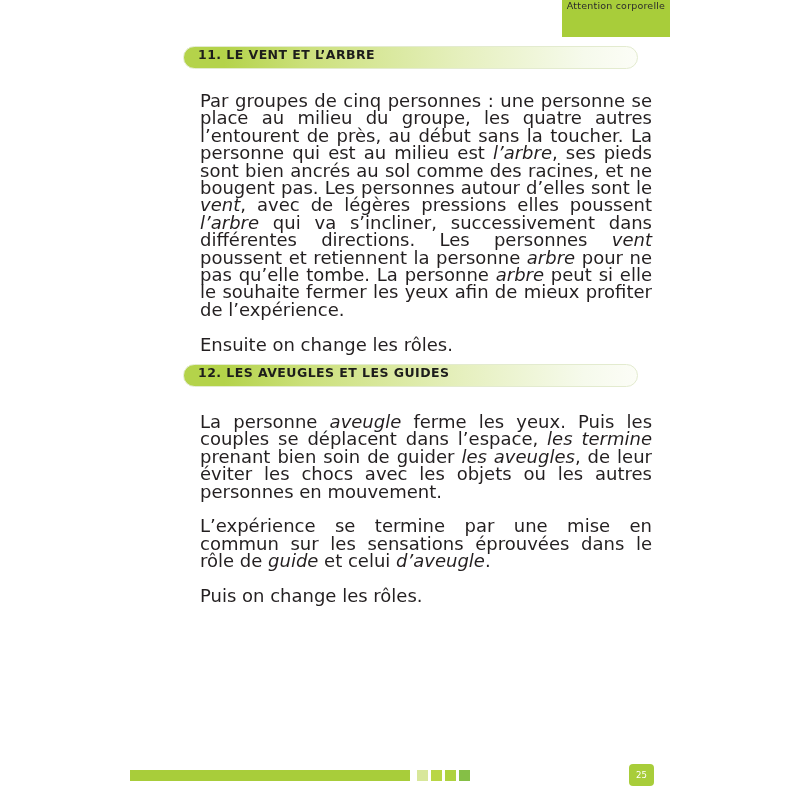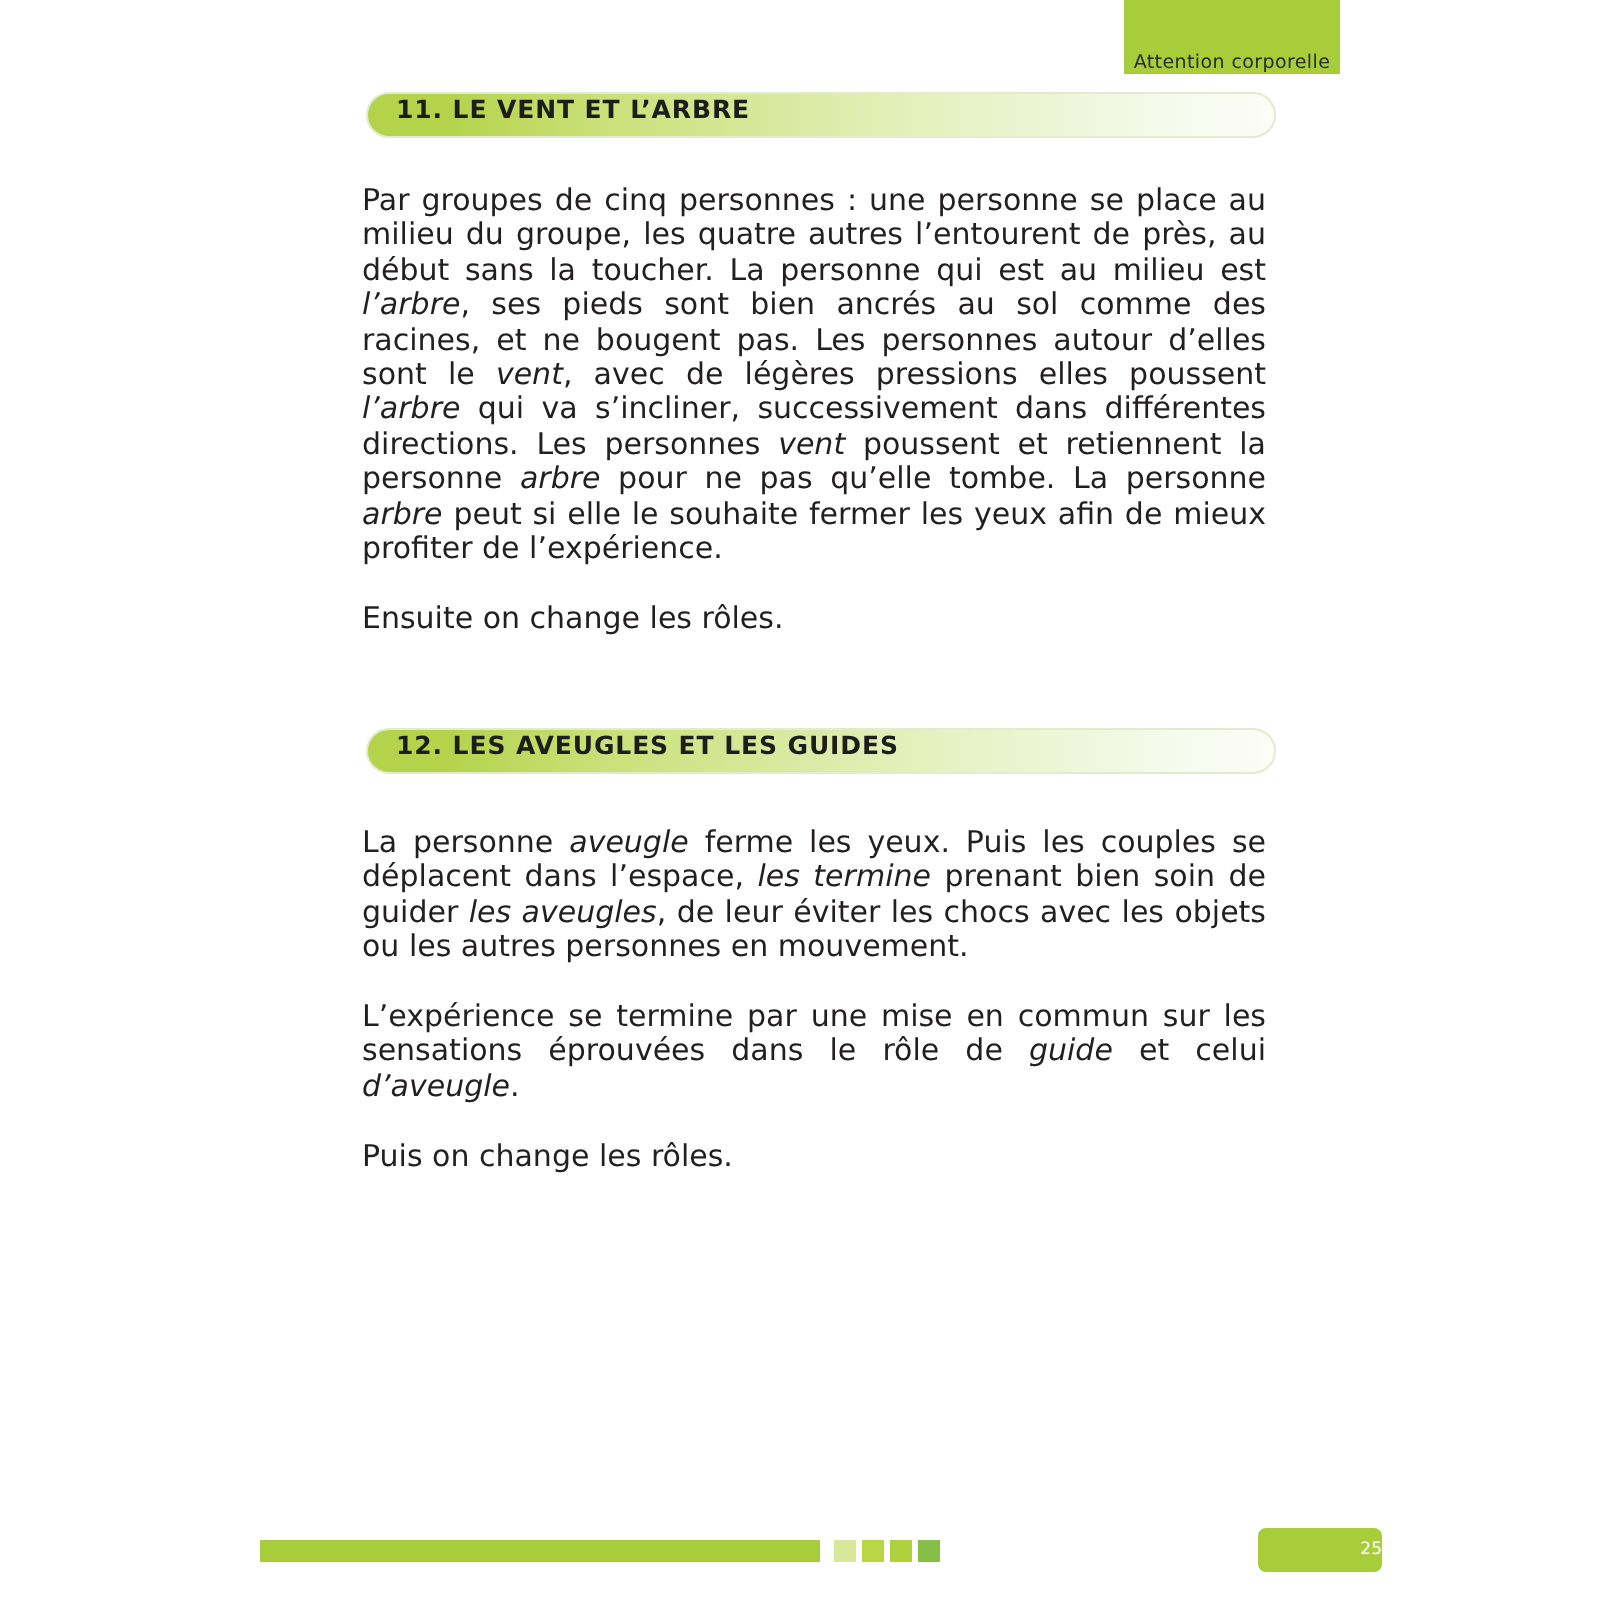--- a/index.html
+++ b/index.html
@@ -23,21 +23,21 @@
 
   
   .running-tab {
     position: absolute;
     left: 562px;
     top: 0px;
     width: 108px;
     height: 37px;
     background: #a8cd3a;
     display: flex;
-    align-items: flex-end;
+    align-items: flex-start;
     justify-content: center;
   }
   .running-tab-label {
     font-size: 9.5px;
     color: #2b2b2b;
     letter-spacing: 0.2px;
     font-family: "DejaVu Sans", sans-serif;
   }
 
   
@@ -68,23 +68,23 @@
     white-space: nowrap;
     font-family: "DejaVu Sans", sans-serif;
   }
 
   #heading-11 { top: 46px; }
   #heading-12 { top: 364px; }
 
   
   .body-block {
     position: absolute;
-    left: 181px;
+    left: 200px;
     width: 452px;
-    font-size: 15px;
+    font-size: 18px;
     line-height: 17.4px;
     color: #231f20;
     text-align: justify;
     text-justify: inter-word;
     font-family: "DejaVu Sans", sans-serif;
   }
   .body-block p {
     margin: 0 0 17.4px 0;
   }
   .body-block p:last-child {
@@ -117,27 +117,27 @@
     gap: 3px;
   }
   .footer-square {
     width: 11px;
     height: 11px;
   }
   .page-badge {
     position: absolute;
     left: 629px;
     top: 764px;
-    width: 62px;
+    width: 25px;
     height: 22px;
     border-radius: 4px;
     background: #a8cd3a;
     display: flex;
     align-items: center;
-    justify-content: flex-end;
+    justify-content: center;
   }
   .page-badge-label {
     font-size: 8.5px;
     color: #ffffff;
     font-family: "DejaVu Sans", sans-serif;
   }
 </style>
 </head>
 <body>
 

